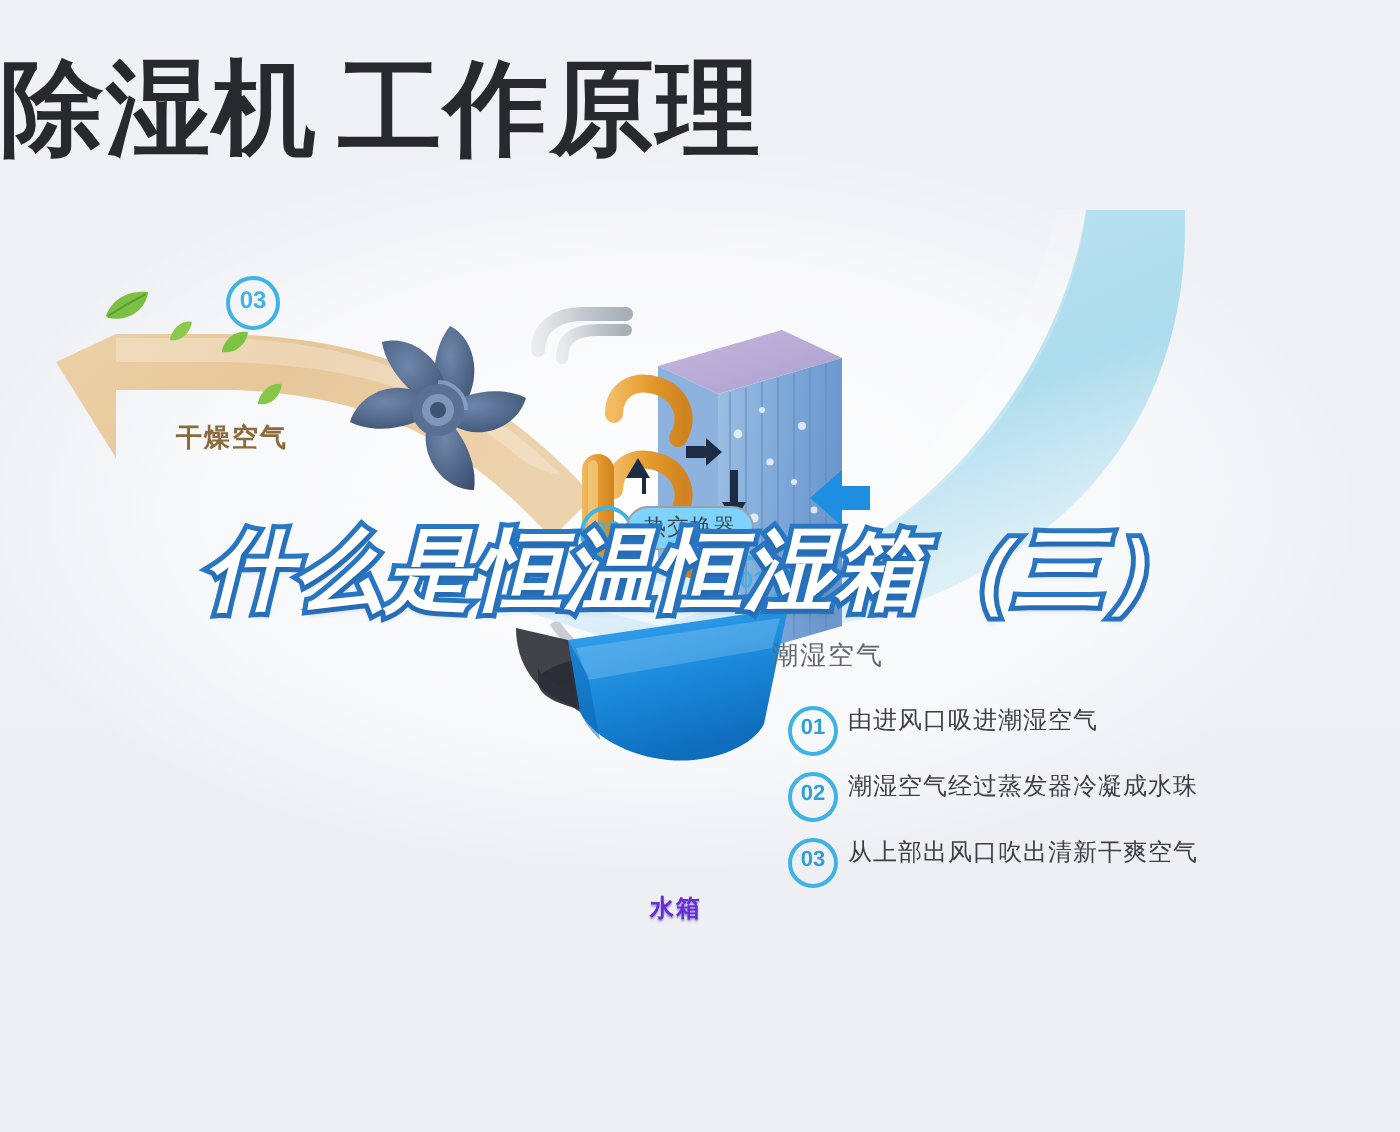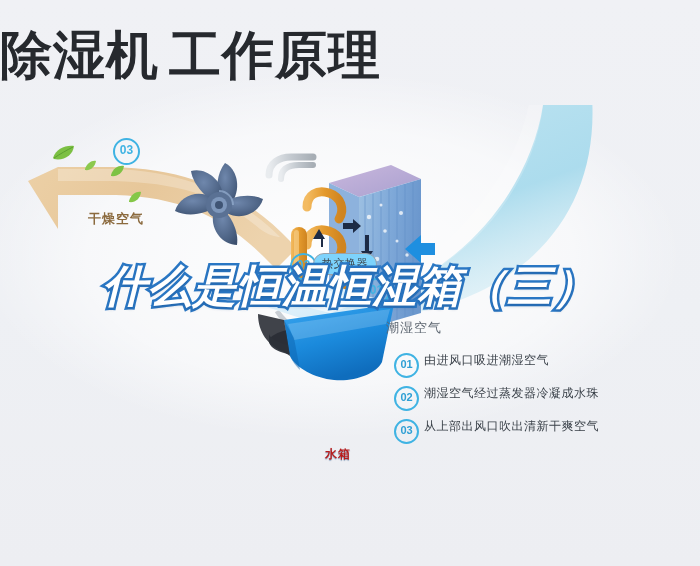--- a/index.html
+++ b/index.html
@@ -93,21 +93,21 @@
     position:absolute;left:341px;top:167px;width:14px;height:16px;
   }
 
   .moist-label{
     position:absolute;left:386px;top:214px;
     font-size:13px;color:#5d6671;letter-spacing:1px;white-space:nowrap;text-align:center;
   }
 
   .tank-label{
     position:absolute;left:325px;top:341px;
-    font-size:12px;color:#b91c1c;font-weight:bold;letter-spacing:1px;
+    font-size:12px;color:#6d28d9;font-weight:bold;letter-spacing:1px;
     white-space:nowrap;
     text-shadow:0 1px 1px rgba(0,60,120,.45);
   }
 
   
   .steps{position:absolute;left:394px;top:246px;width:300px;}
   .step{position:relative;height:33px;}
   .step .sb{
     position:absolute;left:0;top:2px;
     width:21px;height:21px;border-radius:50%;

